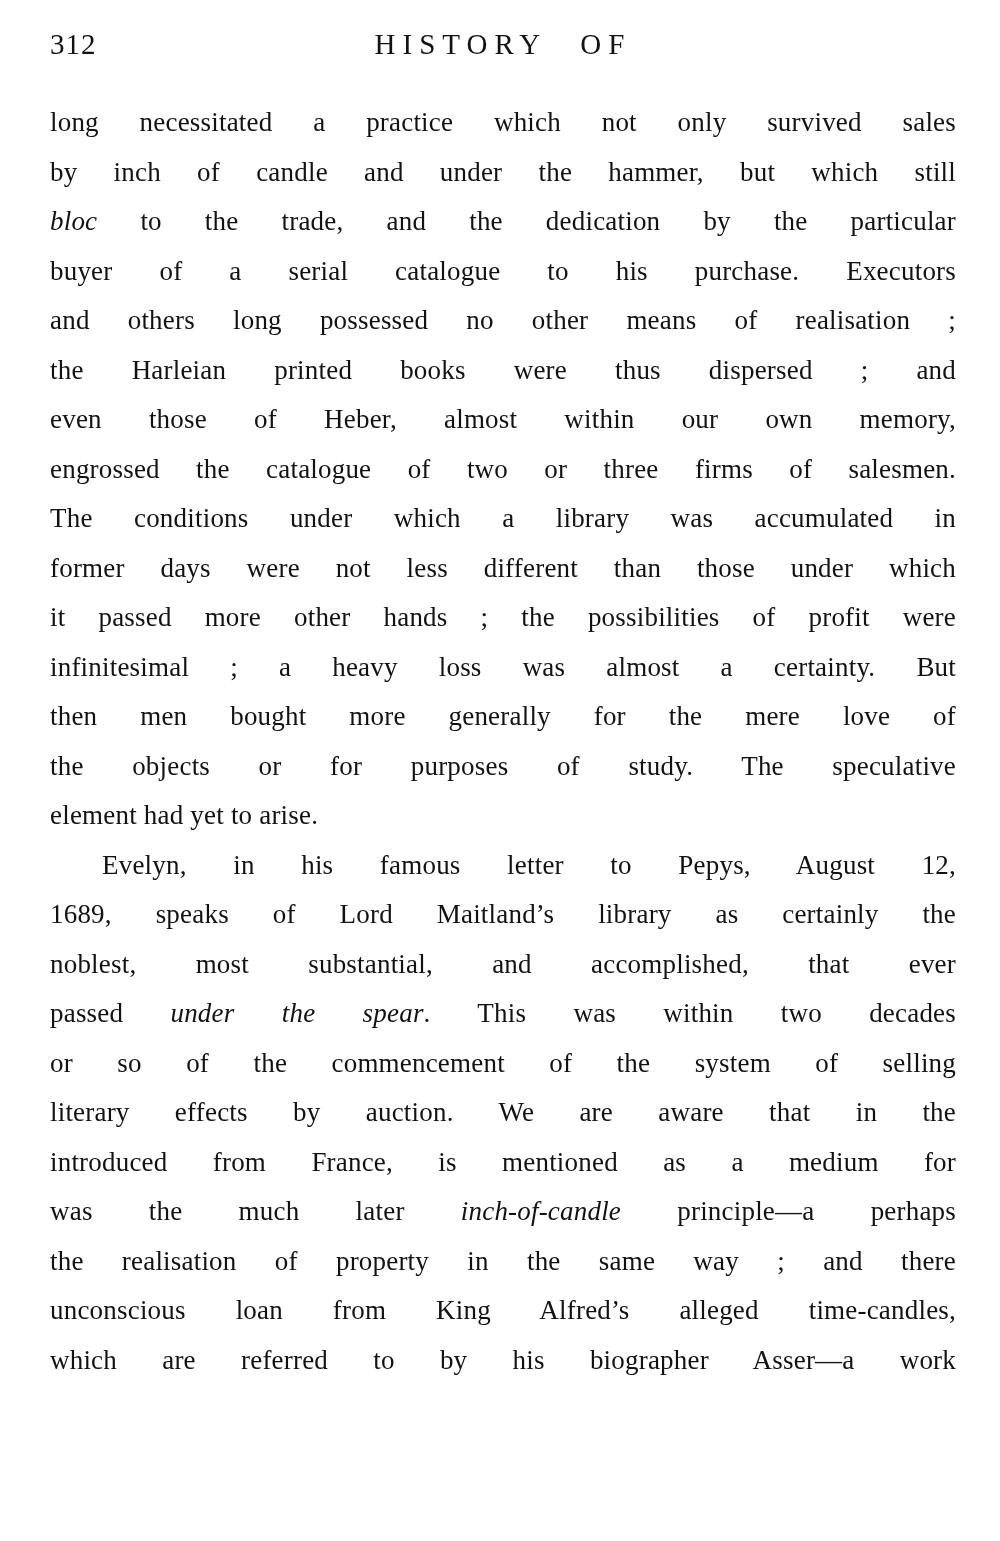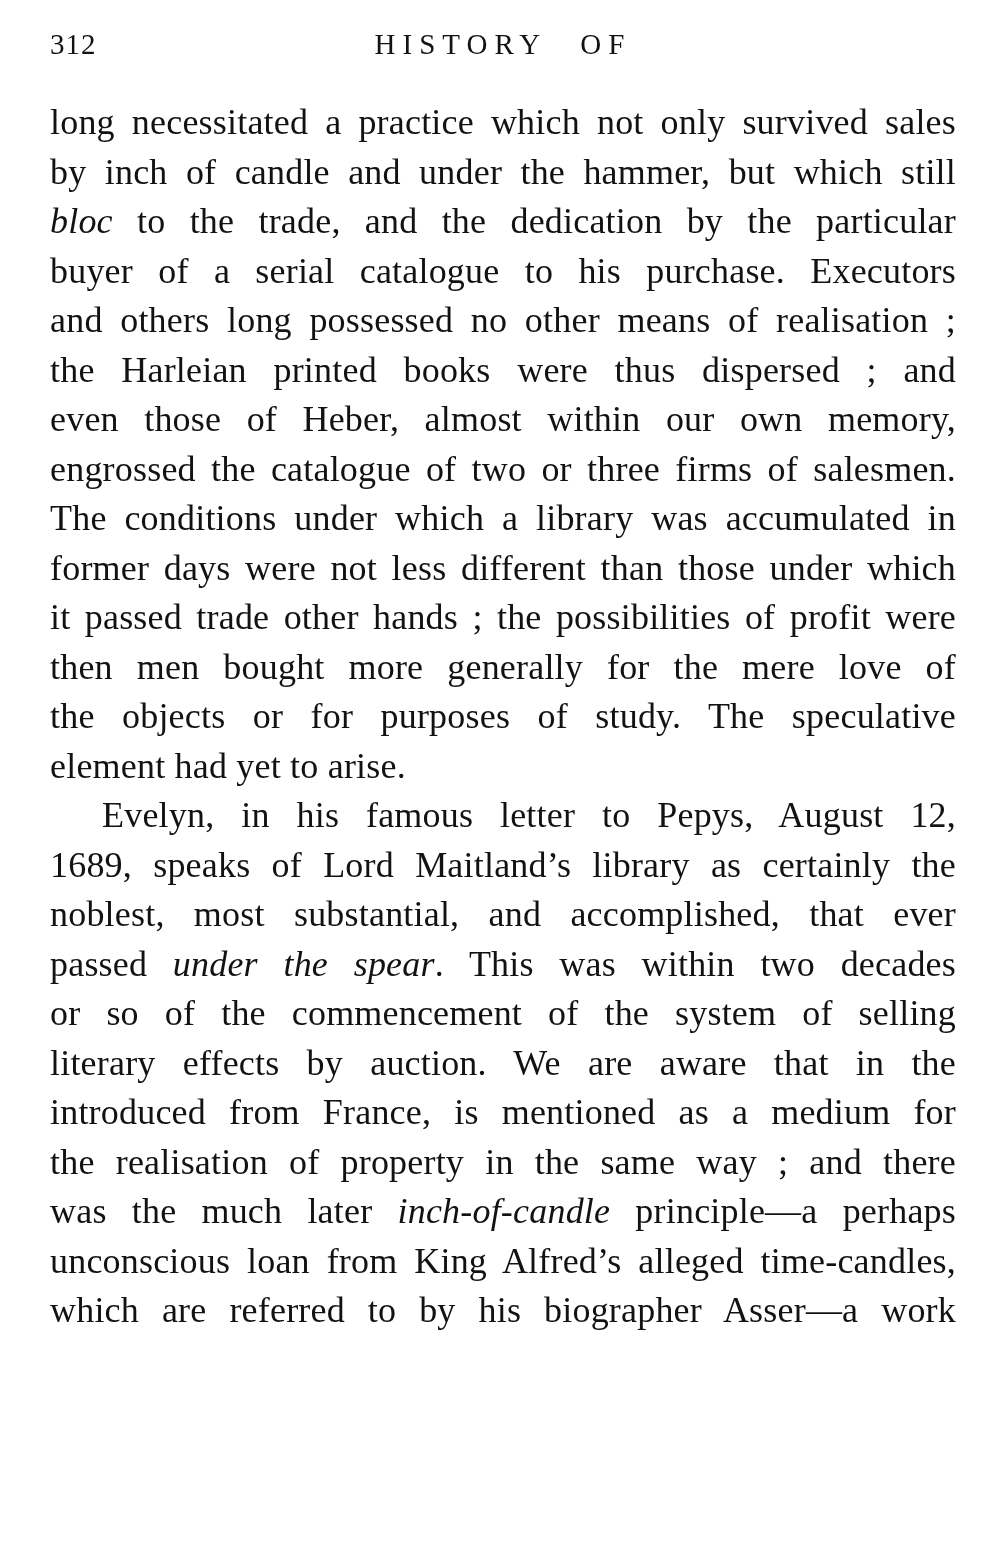--- a/index.html
+++ b/index.html
@@ -33,21 +33,21 @@
     letter-spacing: 1px;
   }
   .header-title {
     text-align: center;
     font-size: 29px;
     letter-spacing: 7px;
     word-spacing: 20px;
     font-weight: 400;
   }
   .text-block {
-    font-size: 36px;
+    font-size: 27px;
     line-height: 49.5px;
     letter-spacing: 0.2px;
   }
   .line {
     text-align: justify;
     text-align-last: justify;
     height: 49.5px;
     white-space: nowrap;
   }
   .line.no-justify {
@@ -73,29 +73,30 @@
       <div class="line"><span>long necessitated a practice which not only survived sales</span></div>
       <div class="line"><span>by inch of candle and under the hammer, but which still</span></div>
       <div class="line"><i>bloc</i><span> to the trade, and the dedication by the particular</span></div>
       <div class="line"><span>buyer of a serial catalogue to his purchase.  Executors</span></div>
       <div class="line"><span>and others long possessed no other means of realisation ;</span></div>
       <div class="line"><span>the Harleian printed books were thus dispersed ; and</span></div>
       <div class="line"><span>even those of Heber, almost within our own memory,</span></div>
       <div class="line"><span>engrossed the catalogue of two or three firms of salesmen.</span></div>
       <div class="line"><span>The conditions under which a library was accumulated in</span></div>
       <div class="line"><span>former days were not less different than those under which</span></div>
-      <div class="line"><span>it passed trade other hands ; the possibilities of profit were</span></div>
+      <div class="line"><span>it passed more other hands ; the possibilities of profit were</span></div>
+      <div class="line"><span>infinitesimal ; a heavy loss was almost a certainty.  But</span></div>
       <div class="line"><span>then men bought more generally for the mere love of</span></div>
       <div class="line"><span>the objects or for purposes of study.  The speculative</span></div>
       <div class="line no-justify"><span>element had yet to arise.</span></div>
       <div class="line indent"><span>Evelyn, in his famous letter to Pepys, August 12,</span></div>
       <div class="line"><span>1689, speaks of Lord Maitland’s library as certainly the</span></div>
       <div class="line"><span>noblest, most substantial, and accomplished, that ever</span></div>
       <div class="line"><span>passed </span><i>under the spear</i><span>.  This was within two decades</span></div>
       <div class="line"><span>or so of the commencement of the system of selling</span></div>
       <div class="line"><span>literary effects by auction.  We are aware that in the</span></div>
       <div class="line"><span>introduced from France, is mentioned as a medium for</span></div>
+      <div class="line"><span>was the much later </span><i>inch-of-candle</i><span> principle—a perhaps</span></div>
       <div class="line"><span>the realisation of property in the same way ; and there</span></div>
-      <div class="line"><span>was the much later </span><i>inch-of-candle</i><span> principle—a perhaps</span></div>
       <div class="line"><span>unconscious loan from King Alfred’s alleged time-candles,</span></div>
       <div class="line"><span>which are referred to by his biographer Asser—a work</span></div>
     </div>
 </div>
 
 </body></html>

